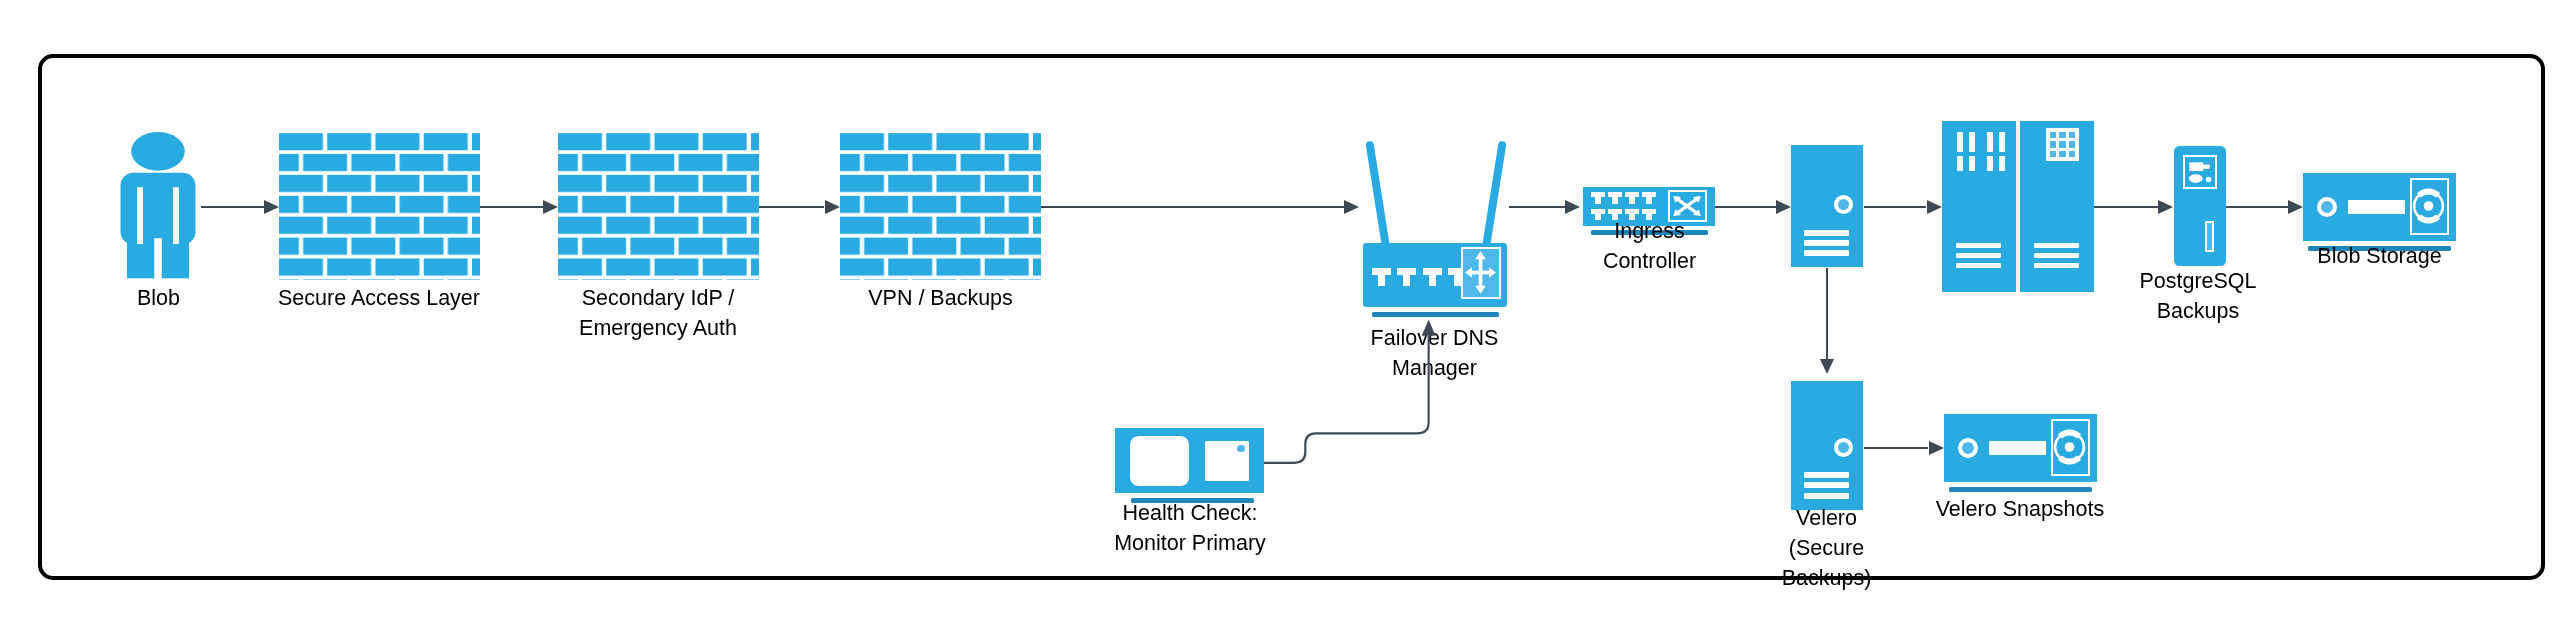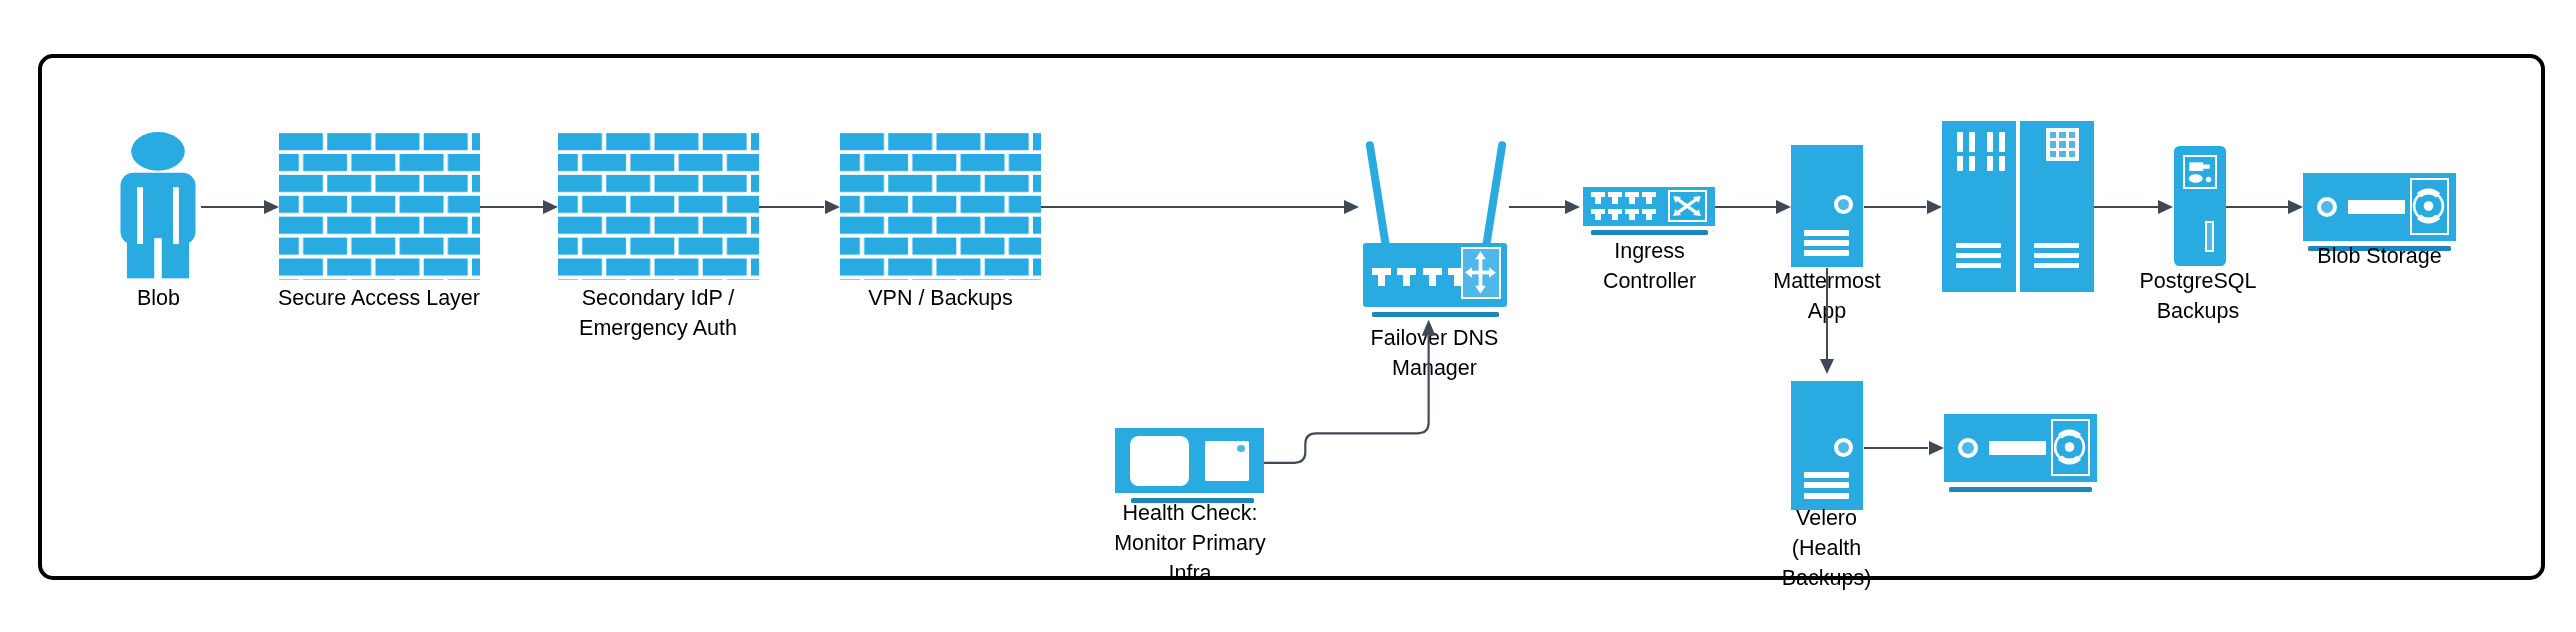--- a/index.html
+++ b/index.html
@@ -149,37 +149,33 @@
           <line x1="50" y1="13" x2="14" y2="39" stroke="#fff" stroke-width="6"></line>
           <polygon points="6,7 21,9 10,20" fill="#fff"></polygon>
           <polygon points="58,45 43,43 54,32" fill="#fff"></polygon>
           <polygon points="58,7 43,9 54,20" fill="#fff"></polygon>
           <polygon points="6,45 21,43 10,32" fill="#fff"></polygon>
         </svg>
       </div>
       <div class="underbar" style="left:7.5px;top:43px;width:117px;height:4.8px;"></div>
     </div>
   </div>
-  <div class="node-label" style="left:1569px;top:236px;width:161px;">
+  <div class="node-label" style="left:1569px;top:216px;width:161px;">
     <div>Ingress</div>
     <div>Controller</div>
   </div>
 
   <div class="node" style="left:1791px;top:145px;width:72px;height:122px;">
     <div style="position:absolute;inset:0;">
       <div class="blk" style="left:0;top:0;width:72px;height:122px;"></div>
       <div class="ring" style="left:43px;top:50px;width:19.3px;height:19.3px;"></div>
       <div class="whitebar" style="left:13.4px;top:85px;width:45px;height:5.9px;"></div>
       <div class="whitebar" style="left:13.4px;top:95px;width:45px;height:5.9px;"></div>
       <div class="whitebar" style="left:13.4px;top:105px;width:45px;height:5.9px;"></div>
     </div>
-  </div>
-  <div class="node-label" style="left:1736px;top:266px;width:182px;">
-    <div>Mattermost</div>
-    <div>App</div>
   </div>
 
   <div class="node" style="left:1942px;top:121px;width:151px;height:171px;">
     <div style="position:absolute;inset:0;">
       <div class="blk" style="left:0;top:0;width:74px;height:171px;"></div>
       <div class="blk" style="left:78px;top:0;width:74px;height:171px;"></div>
 
       <div class="whitebar" style="left:15px;top:10.7px;width:6.4px;height:20.4px;"></div>
       <div class="whitebar" style="left:27px;top:10.7px;width:6.4px;height:20.4px;"></div>
       <div class="whitebar" style="left:45px;top:10.7px;width:6.4px;height:20.4px;"></div>
@@ -254,54 +250,56 @@
       <div class="blk" style="left:0;top:0;width:149px;height:65px;"></div>
       <div class="whitebar" style="left:15px;top:8px;width:59px;height:50px;border-radius:8.6px;"></div>
       <div class="whitebar" style="left:90px;top:13.4px;width:44px;height:40px;border-radius:1.6px;"></div>
       <div style="position:absolute;left:122px;top:16.6px;width:7.5px;height:7.5px;border-radius:50%;background:var(--light);"></div>
       <div class="underbar" style="left:16px;top:70px;width:123px;height:4.8px;"></div>
     </div>
   </div>
   <div class="node-label" style="left:1072px;top:498px;width:236px;">
     <div>Health Check:</div>
     <div>Monitor Primary</div>
-    <div>Infra</div>
   </div>
 
   <div class="node" style="left:1791px;top:381px;width:72px;height:129px;">
     <div style="position:absolute;inset:0;">
       <div class="blk" style="left:0;top:0;width:72px;height:129px;"></div>
       <div class="ring" style="left:43px;top:57px;width:19.3px;height:19.3px;"></div>
       <div class="whitebar" style="left:13.4px;top:91px;width:45px;height:5.9px;"></div>
       <div class="whitebar" style="left:13.4px;top:101px;width:45px;height:5.9px;"></div>
       <div class="whitebar" style="left:13.4px;top:112px;width:45px;height:5.9px;"></div>
     </div>
   </div>
   <div class="node-label" style="left:1746px;top:503px;width:161px;">
     <div>Velero</div>
-    <div>(Health</div>
+    <div>(Secure</div>
     <div>Backups)</div>
   </div>
 
   <div class="node" style="left:1944px;top:414px;width:153px;height:68px;">
     <div style="position:absolute;inset:0;">
       <div class="blk" style="left:0;top:0;width:153px;height:68px;"></div>
       <div class="ring" style="left:14px;top:23.6px;width:20.4px;height:20.4px;border-width:4.8px;"></div>
       <div class="whitebar" style="left:45px;top:27px;width:57px;height:14px;"></div>
       <div class="wbox" style="left:107px;top:5.4px;width:39px;height:57px;border-width:2.7px;">
         <svg width="33" height="52" viewBox="0 0 62 96">
           <circle cx="31" cy="48" r="27" stroke="#fff" stroke-width="5" fill="none"></circle>
           <path d="M13 28 A26 26 0 0 1 49 28" stroke="#fff" stroke-width="11" fill="none"></path>
           <path d="M13 68 A26 26 0 0 0 49 68" stroke="#fff" stroke-width="11" fill="none"></path>
           <circle cx="31" cy="48" r="9" fill="#fff"></circle>
         </svg>
       </div>
       <div class="underbar" style="left:5.4px;top:73px;width:143px;"></div>
     </div>
   </div>
+  <div class="node-label" style="left:1902px;top:494px;width:236px;">
+    <div>Velero Snapshots</div>
+  </div>
 
   <div class="conn" style="left:201px;top:206px;width:63px;height:2.1px;"></div>
   <div class="ah ah-right" style="left:264px;top:200px;"></div>
 
   <div class="conn" style="left:480px;top:206px;width:63px;height:2.1px;"></div>
   <div class="ah ah-right" style="left:543px;top:200px;"></div>
 
   <div class="conn" style="left:759px;top:206px;width:65px;height:2.1px;"></div>
   <div class="ah ah-right" style="left:825px;top:200px;"></div>
 

